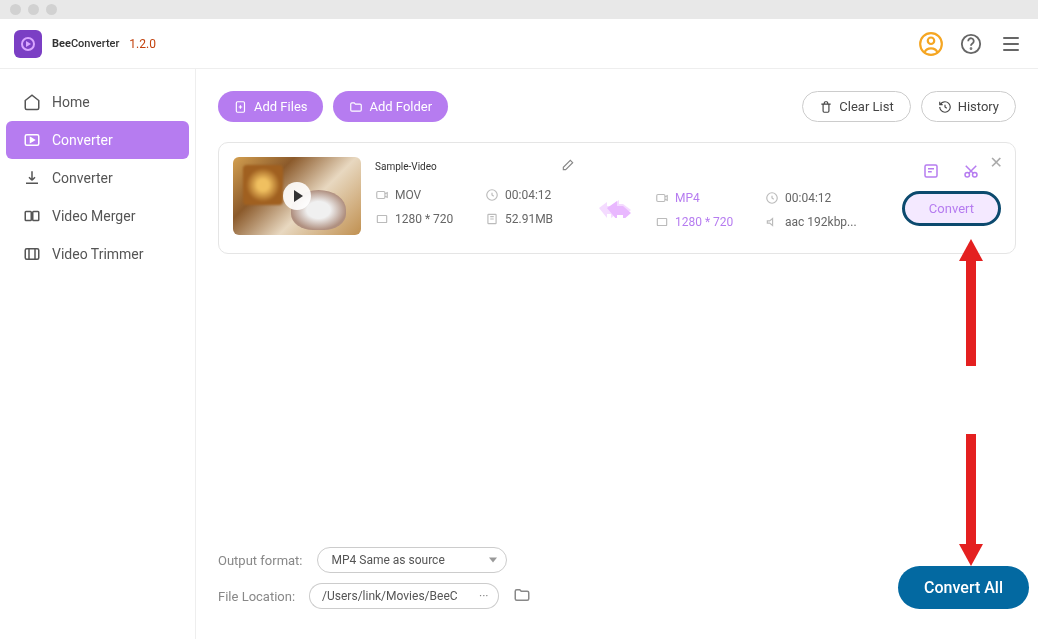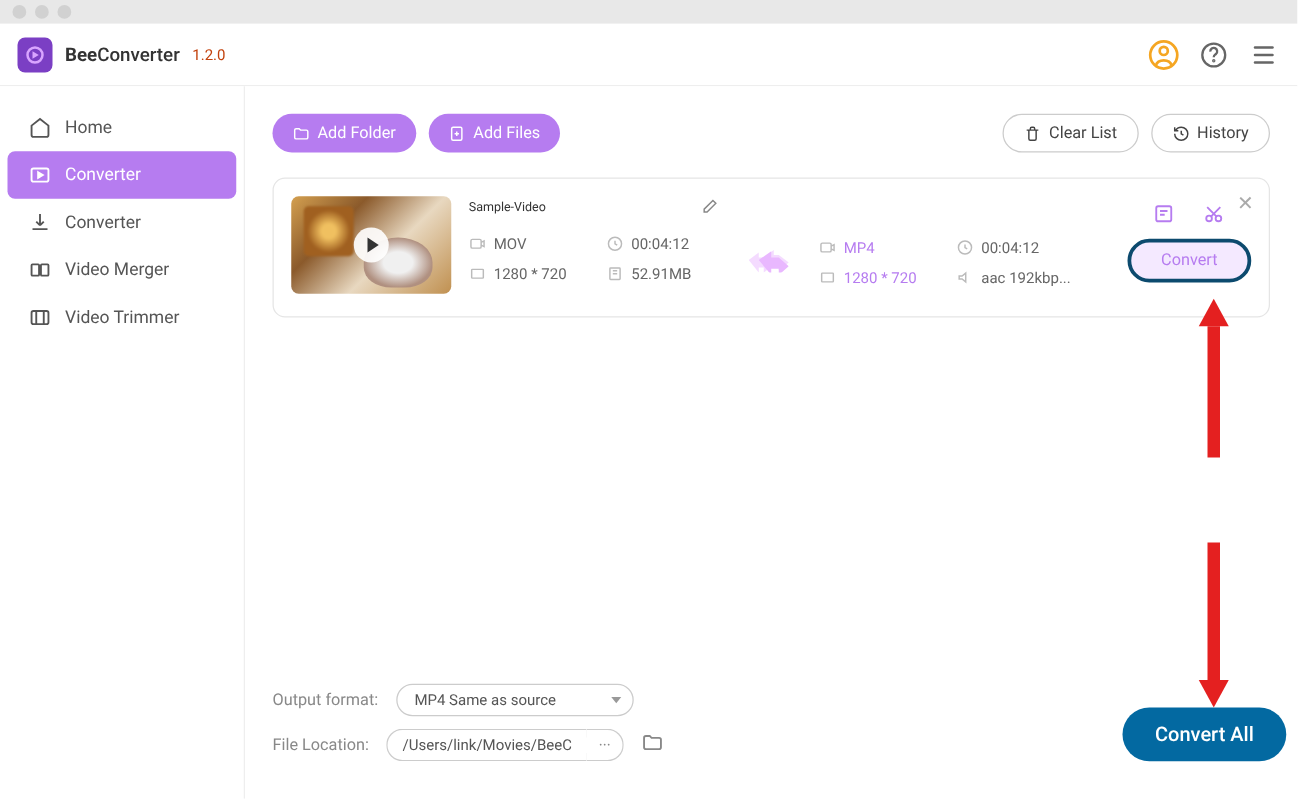--- a/index.html
+++ b/index.html
@@ -7,21 +7,21 @@
 
 
 .titlebar { height: 19px; background: #e8e8e8; display: flex; align-items: center; padding-left: 10px; gap: 7px; }
 .traffic-light { width: 11px; height: 11px; border-radius: 50%; background: #d1d1d1; }
 
 
 .header { height: 50px; display: flex; align-items: center; padding: 0 14px; border-bottom: 1px solid #eee; background: #fff; }
 .logo-box { width: 28px; height: 28px; background: #7b3fc4; border-radius: 6px; display: flex; align-items: center; justify-content: center; margin-right: 10px; }
 .logo-inner { width: 14px; height: 14px; border: 2px solid #d9a5ff; border-radius: 50%; position: relative; }
 .logo-inner::after { content: ''; position: absolute; left: 3px; top: 2px; border-left: 5px solid #d9a5ff; border-top: 3px solid transparent; border-bottom: 3px solid transparent; }
-.app-name { font-size: 15px; font-weight: 500; color: #333; }
+.app-name { font-size: 11px; font-weight: 500; color: #333; }
 .bold { font-weight: 700; }
 .app-version { font-size: 12px; color: #c2410c; margin-left: 10px; }
 .header-right { margin-left: auto; display: flex; align-items: center; gap: 14px; }
 .header-icon { width: 26px; height: 26px; display: flex; align-items: center; justify-content: center; cursor: pointer; color: #666; }
 .account-icon { color: #f5a623; }
 .hamburger { display: flex; flex-direction: column; gap: 4px; }
 .hamburger span { width: 16px; height: 2px; background: #666; border-radius: 1px; }
 
 
 .main { display: flex; height: calc(639px - 69px); }
@@ -164,30 +164,30 @@
           </svg>
         </span>
       <span>Video Trimmer</span>
     </div>
   </div>
 
   <div class="content">
     <div class="toolbar">
       <button class="btn-pill">
         <svg width="14" height="14" viewBox="0 0 24 24" fill="none" stroke="currentColor" stroke-width="2">
-            <path d="M3 7a2 2 0 012-2h4l2 2h8a2 2 0 012 2v8a2 2 0 01-2 2H5a2 2 0 01-2-2z"></path>
-          </svg>
-        <span>Add Folder</span>
+            <rect x="4" y="3" width="14" height="18" rx="2"></rect>
+            <path d="M11 9v6m-3-3h6"></path>
+          </svg>
+        <span>Add Files</span>
       </button>
       <button class="btn-pill">
         <svg width="14" height="14" viewBox="0 0 24 24" fill="none" stroke="currentColor" stroke-width="2">
-            <rect x="4" y="3" width="14" height="18" rx="2"></rect>
-            <path d="M11 9v6m-3-3h6"></path>
-          </svg>
-        <span>Add Files</span>
+            <path d="M3 7a2 2 0 012-2h4l2 2h8a2 2 0 012 2v8a2 2 0 01-2 2H5a2 2 0 01-2-2z"></path>
+          </svg>
+        <span>Add Folder</span>
       </button>
       <div class="toolbar-right">
         <button class="btn-outline">
           <svg width="14" height="14" viewBox="0 0 24 24" fill="none" stroke="currentColor" stroke-width="2">
               <path d="M4 7h16M9 7V5a2 2 0 012-2h2a2 2 0 012 2v2m-8 0v12a2 2 0 002 2h6a2 2 0 002-2V7"></path>
             </svg>
           <span>Clear List</span>
         </button>
         <button class="btn-outline">
           <svg width="14" height="14" viewBox="0 0 24 24" fill="none" stroke="currentColor" stroke-width="2">

